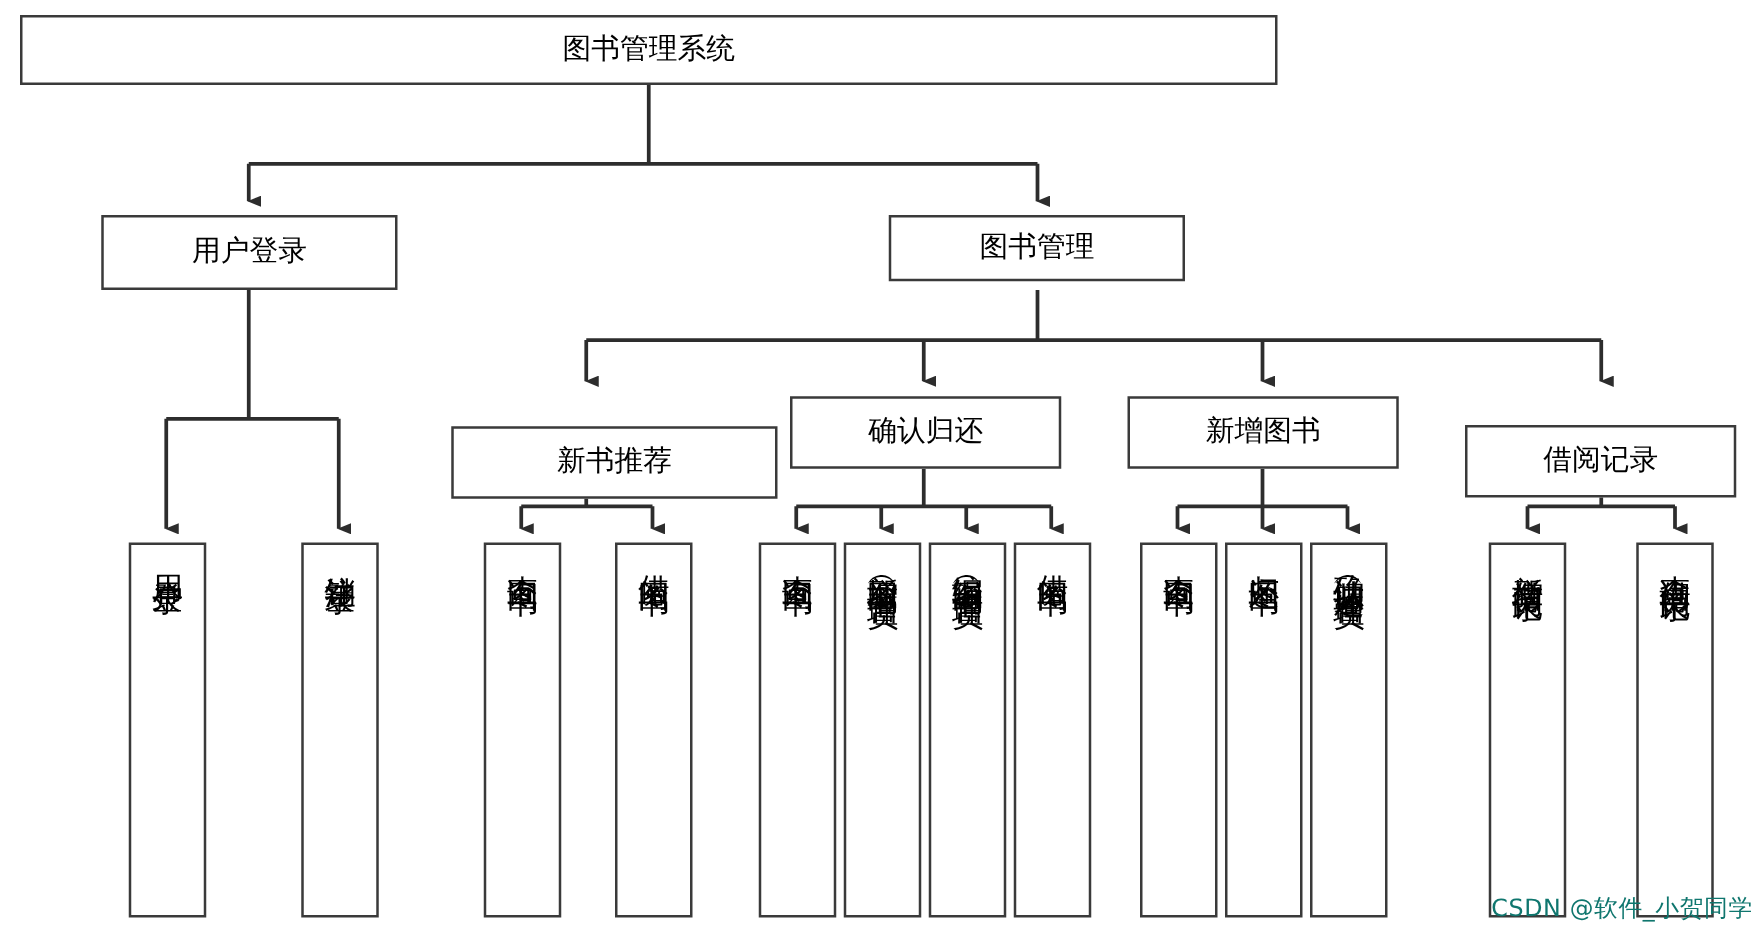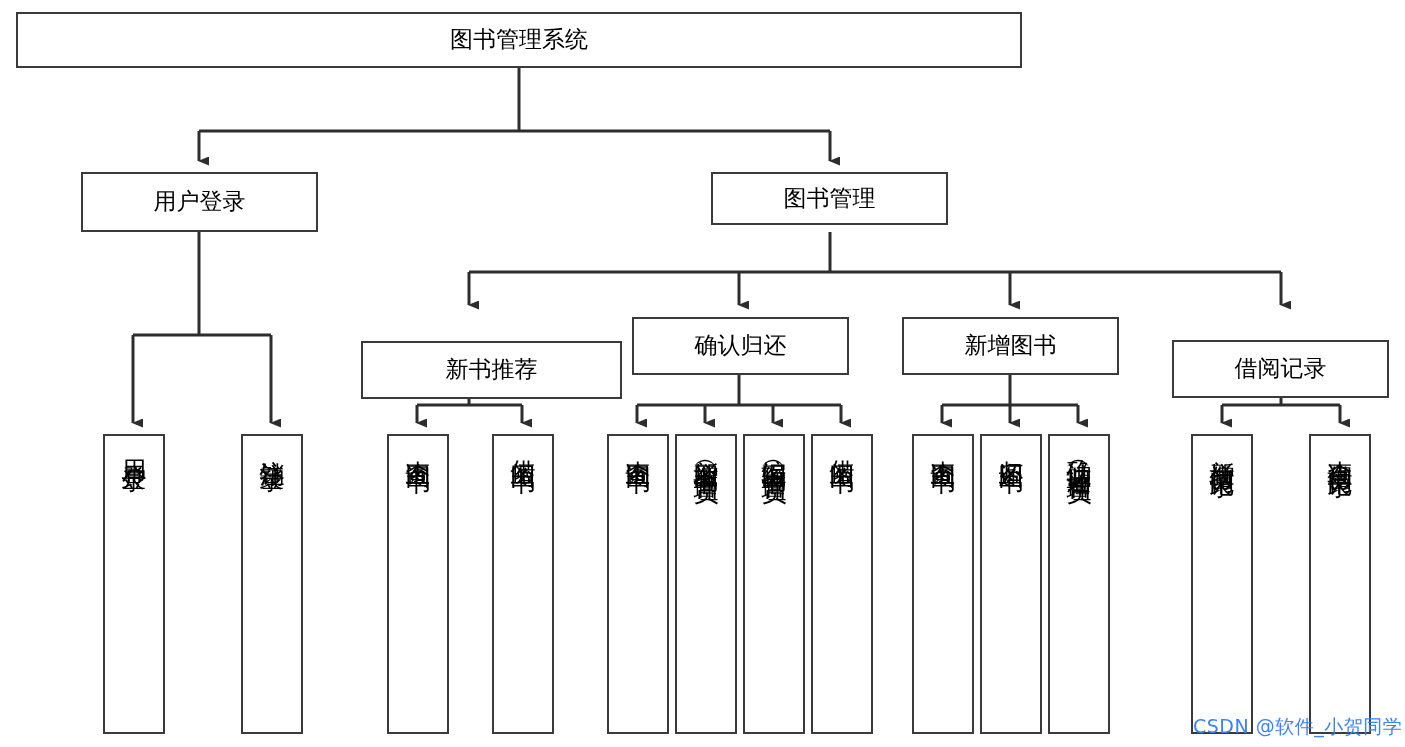--- a/index.html
+++ b/index.html
@@ -58,21 +58,21 @@
   .node.vert .lbl {
     writing-mode: vertical-rl;
     text-orientation: upright;
     font-size: 25px;
     letter-spacing: 3px;
     line-height: 1;
   }
   .watermark {
     position: absolute;
     font-size: 19px;
-    color: #3b82f6;
+    color: #0f766e;
     white-space: nowrap;
     letter-spacing: 0.5px;
   }
 </style>
 </head>
 <body>
 
 <div id="canvas">
 
   <svg class="wires" viewBox="0 0 1405 747" xmlns="http://www.w3.org/2000/svg">

